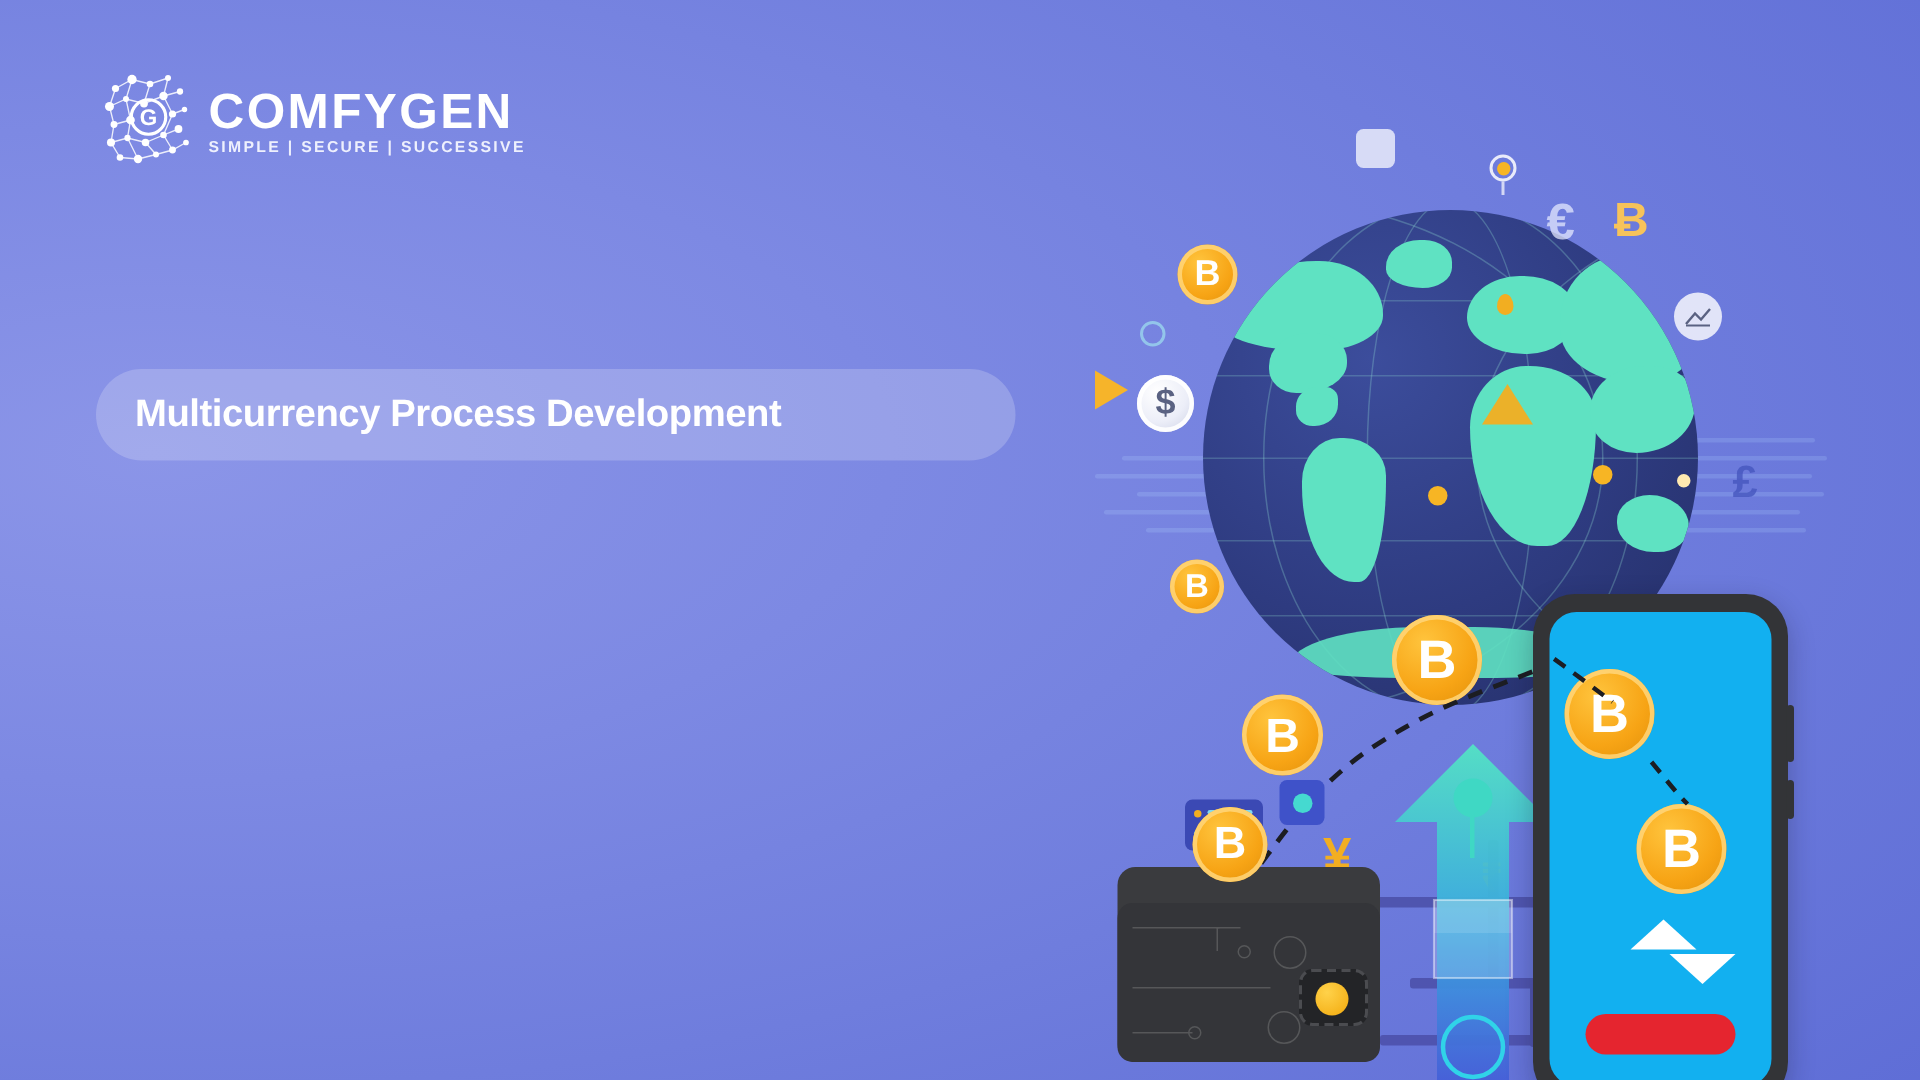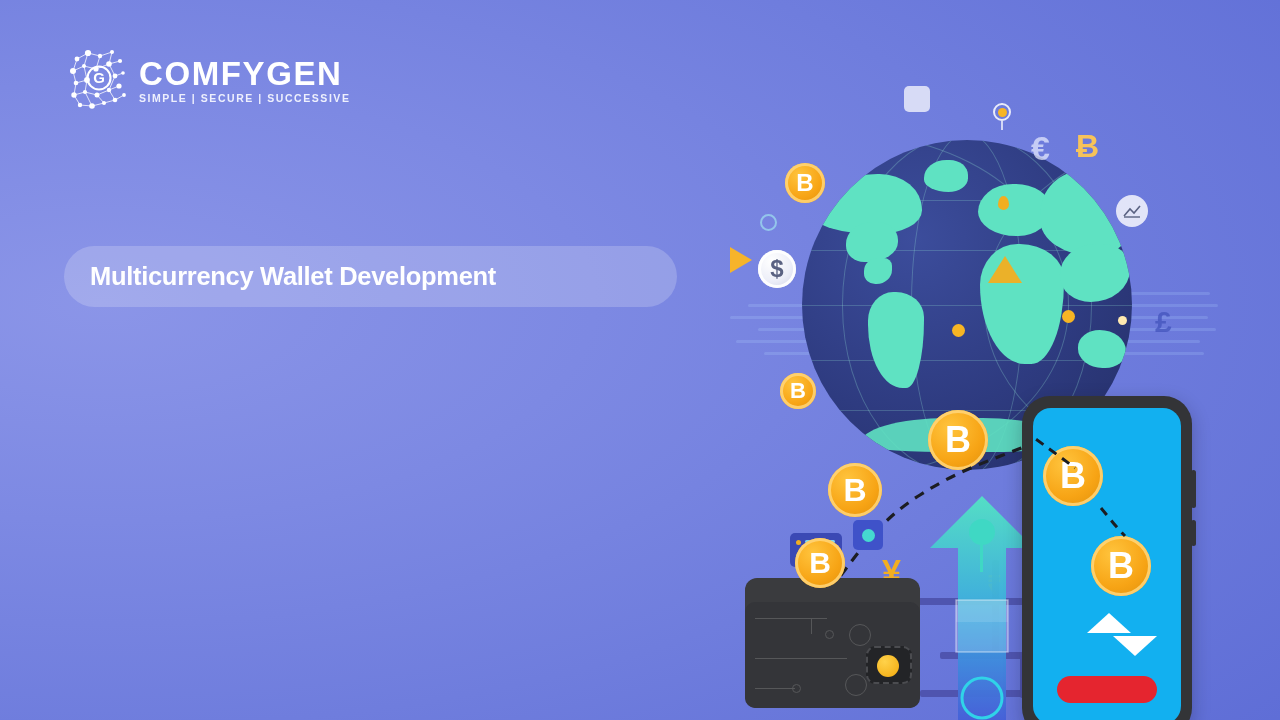--- a/index.html
+++ b/index.html
@@ -155,21 +155,21 @@
         </g>
       </svg>
     </div>
     <div id="logo-text-wrap">
       <div id="logo-word">COMFYGEN</div>
       <div id="logo-tag">SIMPLE  |  SECURE  |  SUCCESSIVE</div>
     </div>
   </div>
 
   <div id="pill">
-    <span id="pill-label">Multicurrency Wallet Development</span>
+    <span id="pill-label">Multicurrency Process Development</span>
   </div>
 
 
   <div id="art">
 
     <div class="ab" style="left:40px;top:300px;width:120px;height:70px;opacity:.45;">
       <div class="hline" style="position:absolute;left:18px;top:4px;width:72px;"></div>
       <div class="hline" style="position:absolute;left:0px; top:16px;width:96px;"></div>
       <div class="hline" style="position:absolute;left:28px;top:28px;width:58px;"></div>
       <div class="hline" style="position:absolute;left:6px; top:40px;width:88px;"></div>

